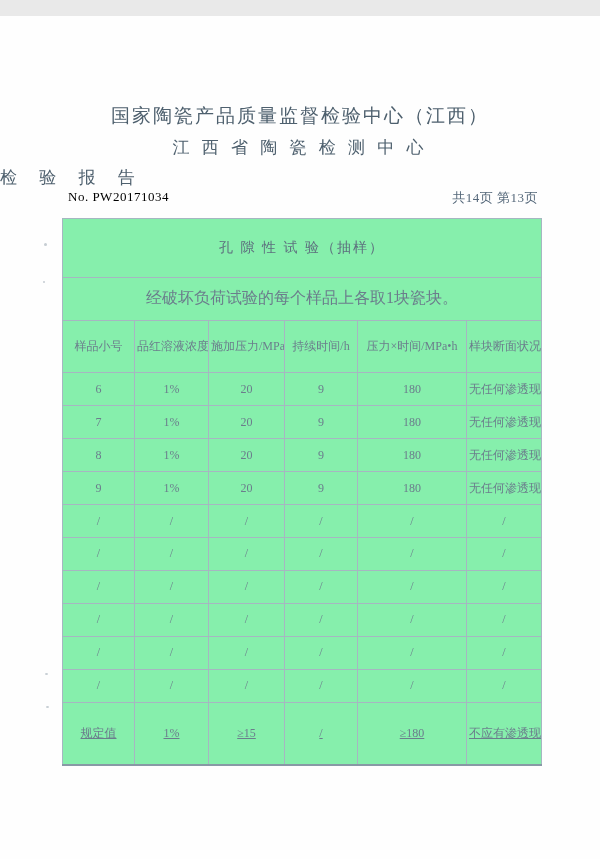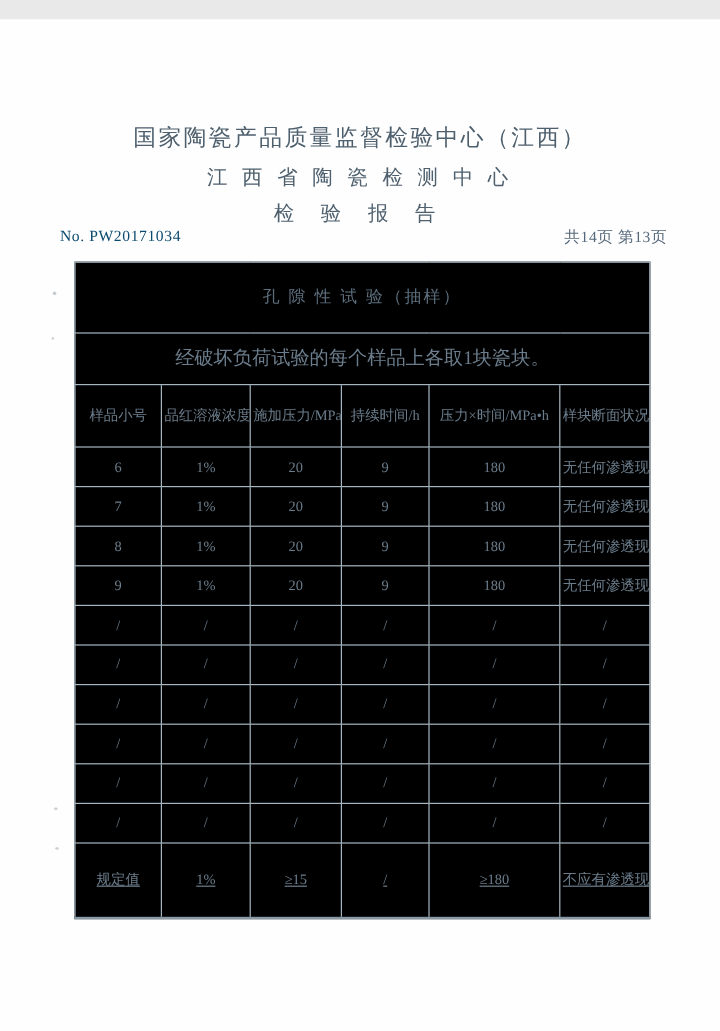--- a/index.html
+++ b/index.html
@@ -17,38 +17,38 @@
     text-align:center;font-size:19px;line-height:24px;
     letter-spacing:2px;color:#4e606e;font-weight:500;
   }
   .org2{
     position:absolute;top:121px;left:0;width:100%;
     text-align:center;font-size:17px;line-height:22px;
     letter-spacing:4px;color:#4e606e;
   }
   .report-title{
     position:absolute;top:151px;left:0;width:100%;
-    text-align:center;font-size:17px;line-height:22px;
+    text-align:left;font-size:17px;line-height:22px;
     letter-spacing:9px;color:#4e606e;
   }
   .report-no{
-    position:absolute;top:173px;left:50px;
-    font-size:13px;color:#0c4a6e;letter-spacing:0.5px;
+    position:absolute;top:173px;left:68px;
+    font-size:13px;color:#000000;letter-spacing:0.5px;
   }
   .pagination{
-    position:absolute;top:173px;right:44px;
+    position:absolute;top:173px;right:62px;
     font-size:13px;color:#55687a;letter-spacing:0.5px;
   }
   table.report{
     position:absolute;top:202px;left:62px;
     width:479px;height:548px;
     border-collapse:collapse;table-layout:fixed;
     border:1px solid #8ea1ad;
     border-bottom:2px solid #8899a5;
-    background:#000000;
+    background:#86efac;
   }
   table.report td, table.report th{
     border:1px solid #a6b6c1;
     text-align:center;vertical-align:middle;
     font-weight:normal;
     font-size:12px;color:#6b7d8c;
     padding:0 2px;
     overflow:hidden;white-space:nowrap;
   }
   tr.r-title td{height:44px;font-size:14px;letter-spacing:2px;color:#5d6f7e;}

